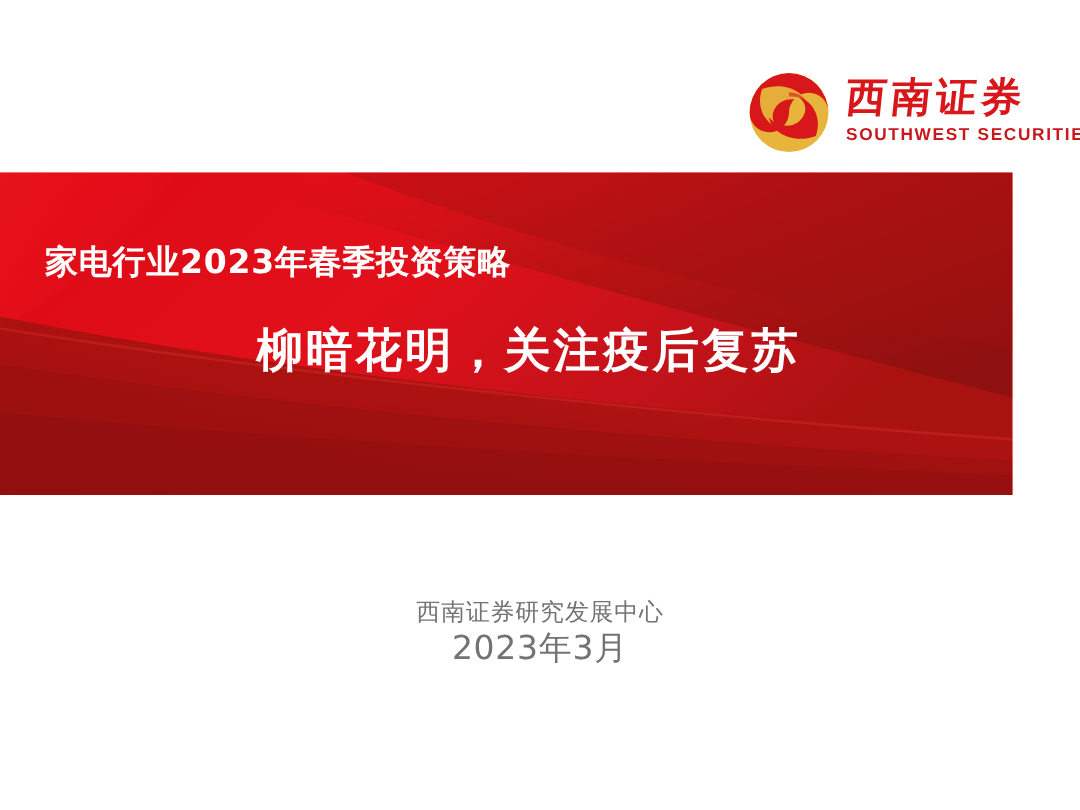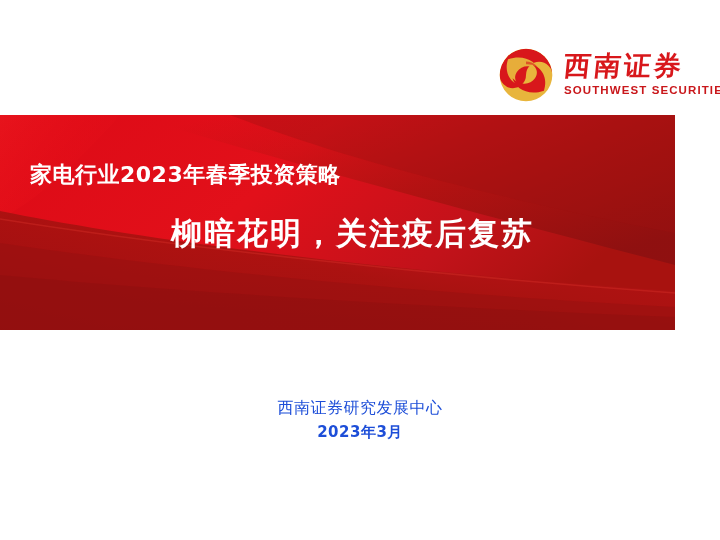--- a/index.html
+++ b/index.html
@@ -92,28 +92,28 @@
     white-space:nowrap;
   }
 
   
   #footer {
     position:absolute;
     left:0; top:395px;
     width:720px;
     text-align:center;
     font-family:"DejaVu Sans", sans-serif;
-    color:#1d4ed8;
+    color:#737373;
   }
   .foot-line {
     font-size:16px;
     line-height:25px;
     letter-spacing:0.5px;
   }
-  .foot-line.date { font-weight:bold; font-size:15px; }
+  .foot-line.date { font-weight:normal; font-size:22px; }
 </style>
 </head>
 <body>
 
 <div id="slide">
 
   <div id="logo-block">
     <div id="logo-mark">
       <svg viewBox="0 0 100 100" width="56" height="56" aria-hidden="true">
         <defs>

